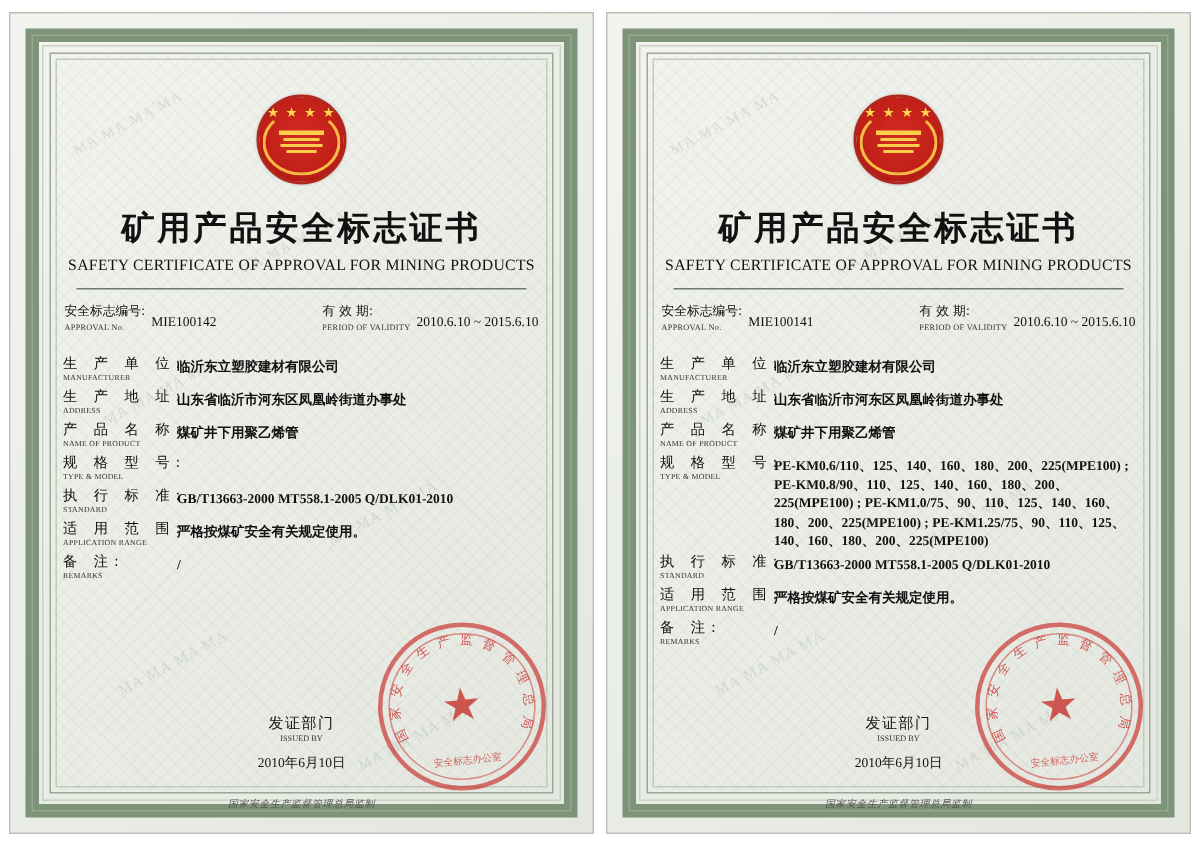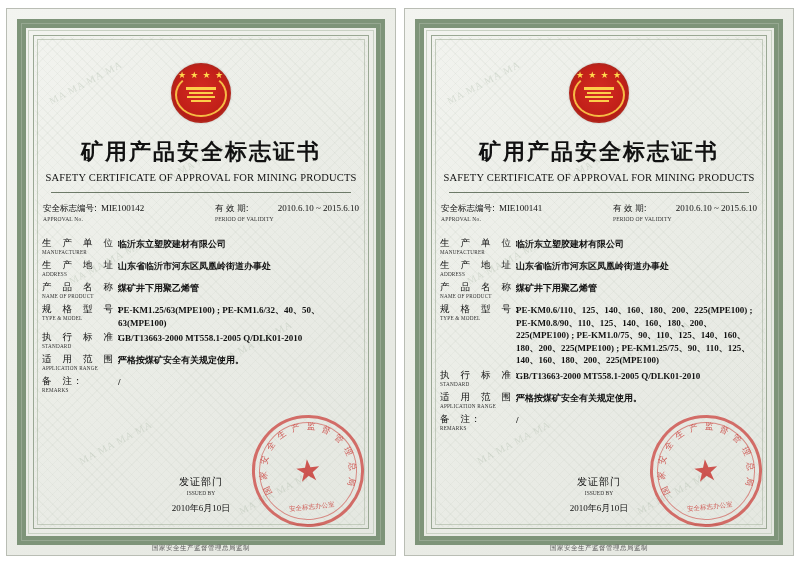--- a/index.html
+++ b/index.html
@@ -161,21 +161,21 @@
   }
   .topfields {
     width: 316px;
     margin-top: 10px;
     display: flex;
     justify-content: space-between;
     align-items: flex-start;
   }
   .tf {
     display: flex;
-    align-items: flex-start;
+    align-items: center;
     gap: 4px;
   }
   .tf .lbl {
     font-size: 8.5px;
     color: #111;
     font-family: "DejaVu Sans", sans-serif;
     line-height: 11px;
   }
   .tf .lbl .sub {
     display: block;
@@ -310,27 +310,28 @@
     left: 0;
     bottom: 12px;
     width: 100%;
     text-align: center;
     font-size: 6.5px;
     color: rgba(198,32,28,0.8);
     font-family: "Liberation Serif", serif;
   }
   .footnote {
     position: absolute;
-    bottom: 2px;
+    bottom: 14px;
     width: 100%;
     text-align: center;
     font-size: 6.5px;
     color: #555;
     font-family: "DejaVu Sans", sans-serif;
     letter-spacing: 0.5px;
+    font-style: italic;
   }
 </style>
 </head>
 <body>
 
 <div class="page">
 
   <div class="cert">
     <div class="border-outer"></div>
     <div class="border-inner"></div>
@@ -392,21 +393,20 @@
             <span class="cn">产 品 名 称:</span>
             <span class="en">NAME OF PRODUCT</span>
           </div>
           <div class="value">煤矿井下用聚乙烯管</div>
         </div>
         <div class="row tall">
           <div class="label">
             <span class="cn">规 格 型 号:</span>
             <span class="en">TYPE &amp; MODEL</span>
           </div>
-          <div class="value">PE-KM1.25/63(MPE100) ; PE-KM1.6/32、40、50、63(MPE100)</div>
         </div>
         <div class="row">
           <div class="label">
             <span class="cn">执 行 标 准:</span>
             <span class="en">STANDARD</span>
           </div>
           <div class="value">GB/T13663-2000 MT558.1-2005 Q/DLK01-2010</div>
         </div>
         <div class="row">
           <div class="label">

